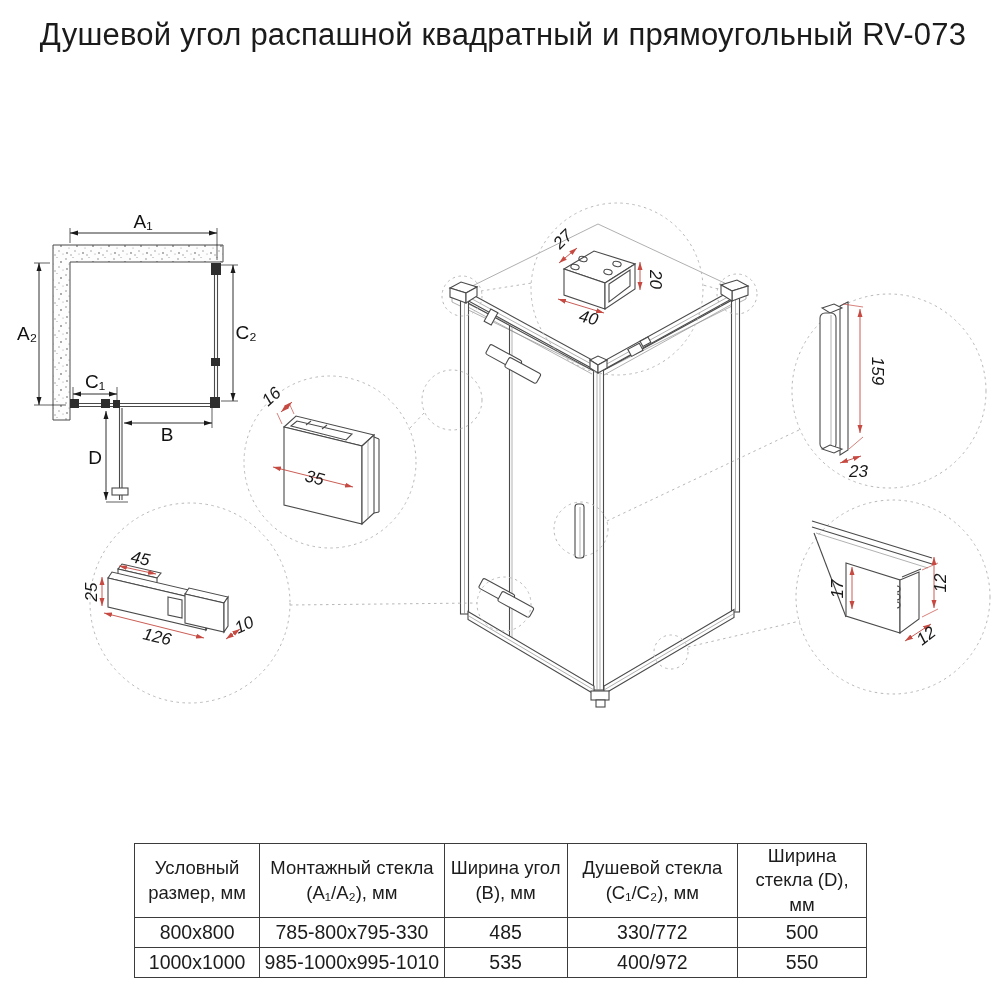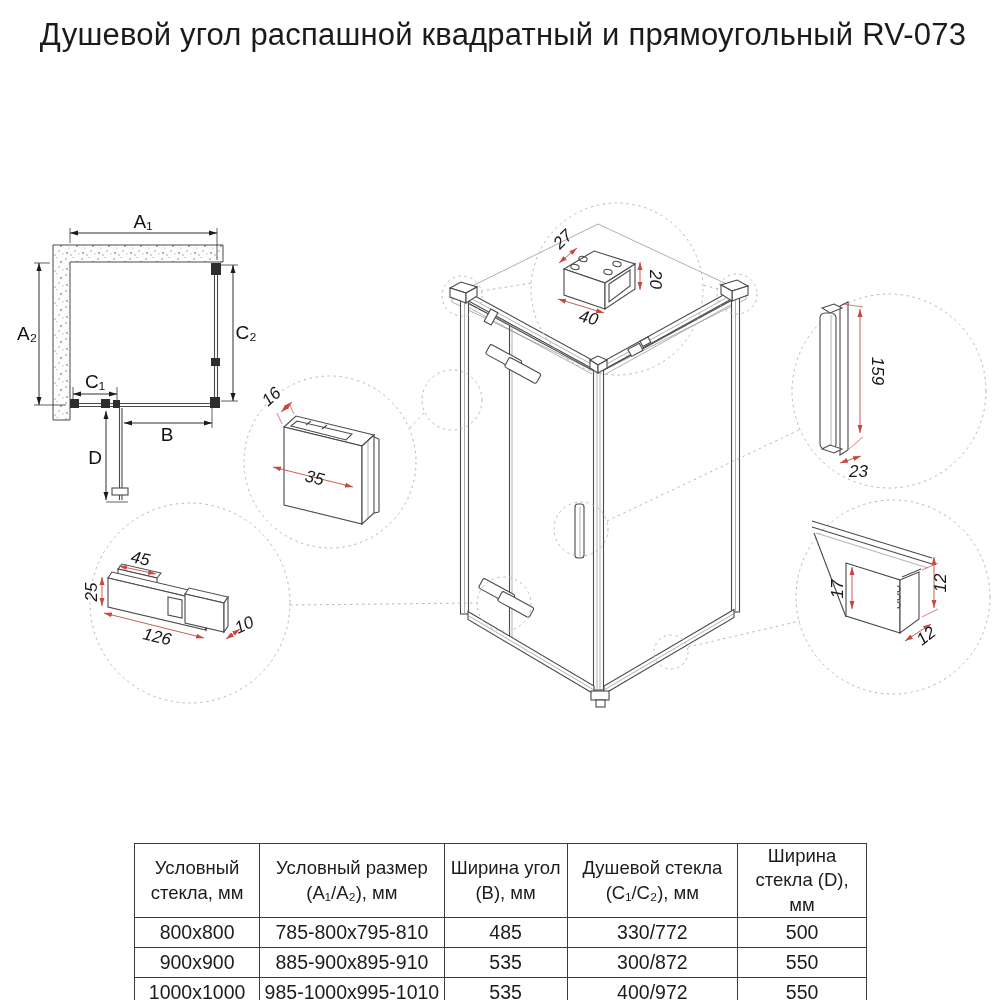--- a/index.html
+++ b/index.html
@@ -300,41 +300,34 @@
 <table class="sz">
   <colgroup>
     <col style="width:17.1%">
       <col style="width:25.2%">
       <col style="width:16.8%">
       <col style="width:23.3%">
       <col style="width:17.6%">
   </colgroup>
   <thead>
     <tr>
-      <th>Условный стекла, мм</th>
-      <th>Условный размер (A₁/A₂), мм</th>
+      <th>Условный размер, мм</th>
+      <th>Монтажный стекла (A₁/A₂), мм</th>
       <th>Ширина угол (B), мм</th>
       <th>Душевой стекла (C₁/C₂), мм</th>
       <th>Ширина стекла (D), мм</th>
     </tr>
   </thead>
   <tbody>
     <tr>
       <td>800x800</td>
-      <td>785-800x795-810</td>
+      <td>785-800x795-330</td>
       <td>485</td>
       <td>330/772</td>
       <td>500</td>
-    </tr>
-    <tr>
-      <td>900x900</td>
-      <td>885-900x895-910</td>
-      <td>535</td>
-      <td>300/872</td>
-      <td>550</td>
     </tr>
     <tr>
       <td>1000x1000</td>
       <td>985-1000x995-1010</td>
       <td>535</td>
       <td>400/972</td>
       <td>550</td>
     </tr>
   </tbody>
 </table>

